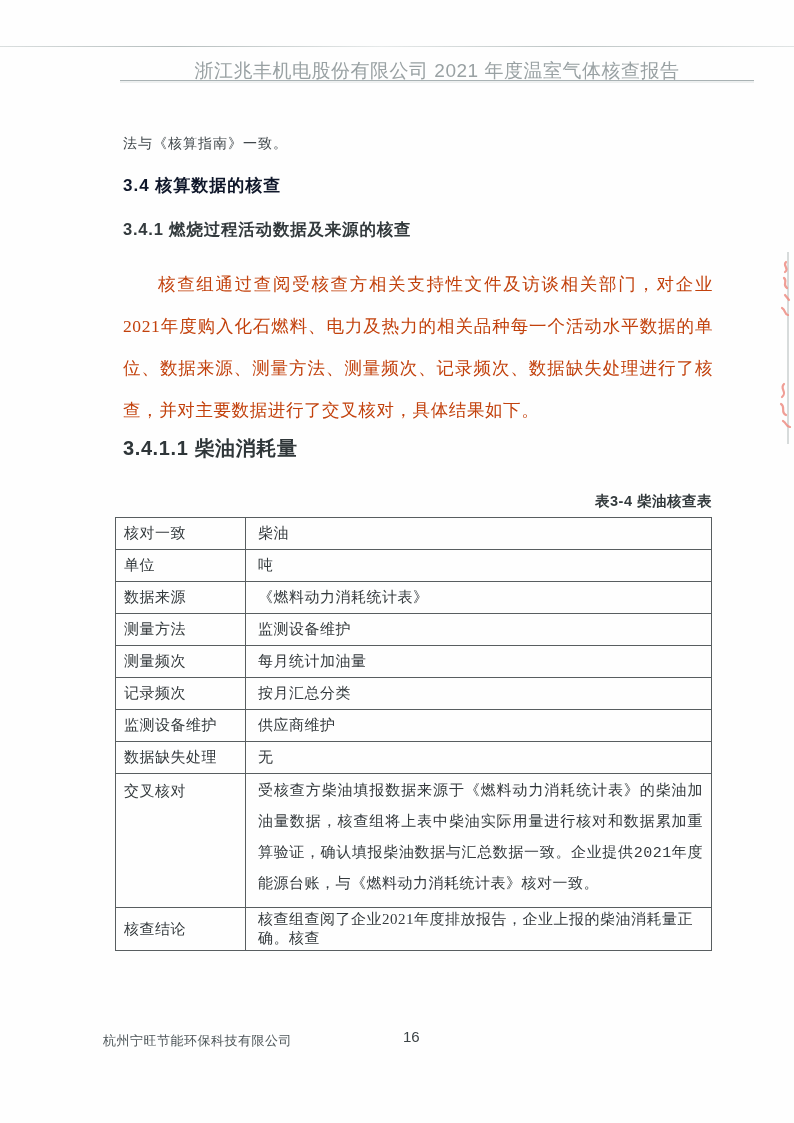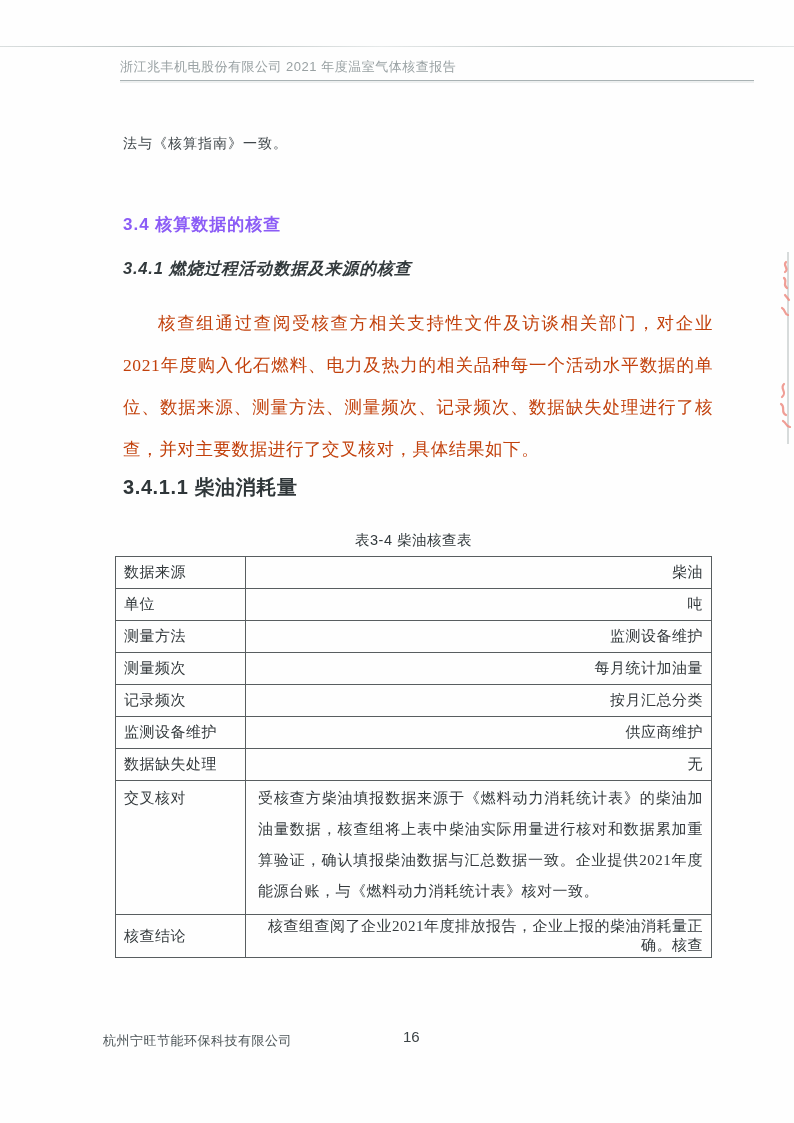--- a/index.html
+++ b/index.html
@@ -14,85 +14,85 @@
   .scan-top-line{
     position:absolute;top:46px;left:0;width:794px;height:1px;
     background:linear-gradient(90deg,
       rgba(175,185,185,.45), rgba(150,162,162,.7) 22%,
       rgba(185,195,195,.35) 48%, rgba(155,167,167,.65) 71%,
       rgba(180,190,190,.4));
   }
   
   .header-title{
     position:absolute;top:58px;left:120px;width:634px;
-    text-align:left;
-    font-family:"Liberation Sans",sans-serif;
-    font-size:13px;color:#99a1a3;letter-spacing:.5px;
+    text-align:center;
+    font-family:"Liberation Sans",sans-serif;
+    font-size:19px;color:#99a1a3;letter-spacing:.5px;
   }
   .header-rule{
     position:absolute;top:80px;left:120px;width:634px;height:1px;
     background:#a9b2b4;
     box-shadow:0 1.5px 0 rgba(168,178,178,.38);
   }
   
   .content{
     position:absolute;top:125px;left:123px;width:590px;
     color:#3f464a;
   }
   .content *{margin:0;}
   .intro{
     margin-top:10px;
     font-size:14px;letter-spacing:1px;color:#3f464a;
   }
   .h-sec{
-    margin-top:60px;
-    font-family:"Liberation Sans",sans-serif;
-    font-weight:bold;font-size:17px;color:#8b5cf6;letter-spacing:1px;
+    margin-top:21px;
+    font-family:"Liberation Sans",sans-serif;
+    font-weight:bold;font-size:17px;color:#0f172a;letter-spacing:1px;
   }
   .h-subsec{
     margin-top:22px;
     font-family:"Liberation Sans",sans-serif;
-    font-weight:bold;font-size:16.5px;color:#333a3d;letter-spacing:.8px;font-style:italic;
+    font-weight:bold;font-size:16.5px;color:#333a3d;letter-spacing:.8px;
   }
   .body-para{
     margin-top:22px;
     font-size:17.5px;line-height:42px;letter-spacing:.6px;
     text-align:justify;text-indent:2em;color:#c2410c;
   }
   .h-subsubsec{
     margin-top:4px;
     font-family:"Liberation Sans",sans-serif;
     font-weight:bold;font-size:20px;color:#2f3639;letter-spacing:.6px;
   }
   .table-caption{
     margin-top:30px;margin-left:-8px;width:597px;
-    text-align:center;
-    font-family:"Liberation Sans",sans-serif;
-    font-weight:normal;font-size:14.5px;color:#333a3d;letter-spacing:.5px;
+    text-align:right;
+    font-family:"Liberation Sans",sans-serif;
+    font-weight:bold;font-size:14.5px;color:#333a3d;letter-spacing:.5px;
   }
   table.check-table{
     margin-top:6px;margin-left:-8px;width:597px;
     border-collapse:collapse;table-layout:fixed;
     font-size:15px;color:#33393c;
   }
   table.check-table td{
     border:1px solid #585e60;
     padding:2px 8px;
     vertical-align:middle;
     letter-spacing:.5px;
   }
   table.check-table col.c-label{width:130px;}
   table.check-table tr{height:32px;}
-  table.check-table td.val{padding-left:12px;text-align:right;}
+  table.check-table td.val{padding-left:12px;}
   table.check-table tr.tall{height:auto;}
   table.check-table tr.tall td{
     padding-bottom:7px;line-height:31px;
   }
   table.check-table tr.tall td.lbl{vertical-align:top;}
-  table.check-table tr.tall td.val{text-align:justify;}
+  table.check-table tr.tall td.val{text-align:justify;font-family:Liberation Mono, monospace;}
   table.check-table tr.last{height:38px;}
   
   .footer-company{
     position:absolute;top:1032px;left:103px;
     font-family:"Liberation Sans",sans-serif;
     font-size:13px;color:#4d5558;letter-spacing:.5px;
   }
   .footer-pageno{
     position:absolute;top:980px;left:403px;
     font-family:"Liberation Sans",sans-serif;
@@ -130,26 +130,30 @@
 
     <div class="table-caption">表3-4 柴油核查表</div>
 
     <table class="check-table">
       <colgroup>
           <col class="c-label">
           <col>
         </colgroup>
       <tbody>
         <tr>
-          <td class="lbl">数据来源</td>
+          <td class="lbl">核对一致</td>
           <td class="val">柴油</td>
         </tr>
         <tr>
           <td class="lbl">单位</td>
           <td class="val">吨</td>
+        </tr>
+        <tr>
+          <td class="lbl">数据来源</td>
+          <td class="val">《燃料动力消耗统计表》</td>
         </tr>
         <tr>
           <td class="lbl">测量方法</td>
           <td class="val">监测设备维护</td>
         </tr>
         <tr>
           <td class="lbl">测量频次</td>
           <td class="val">每月统计加油量</td>
         </tr>
         <tr>

